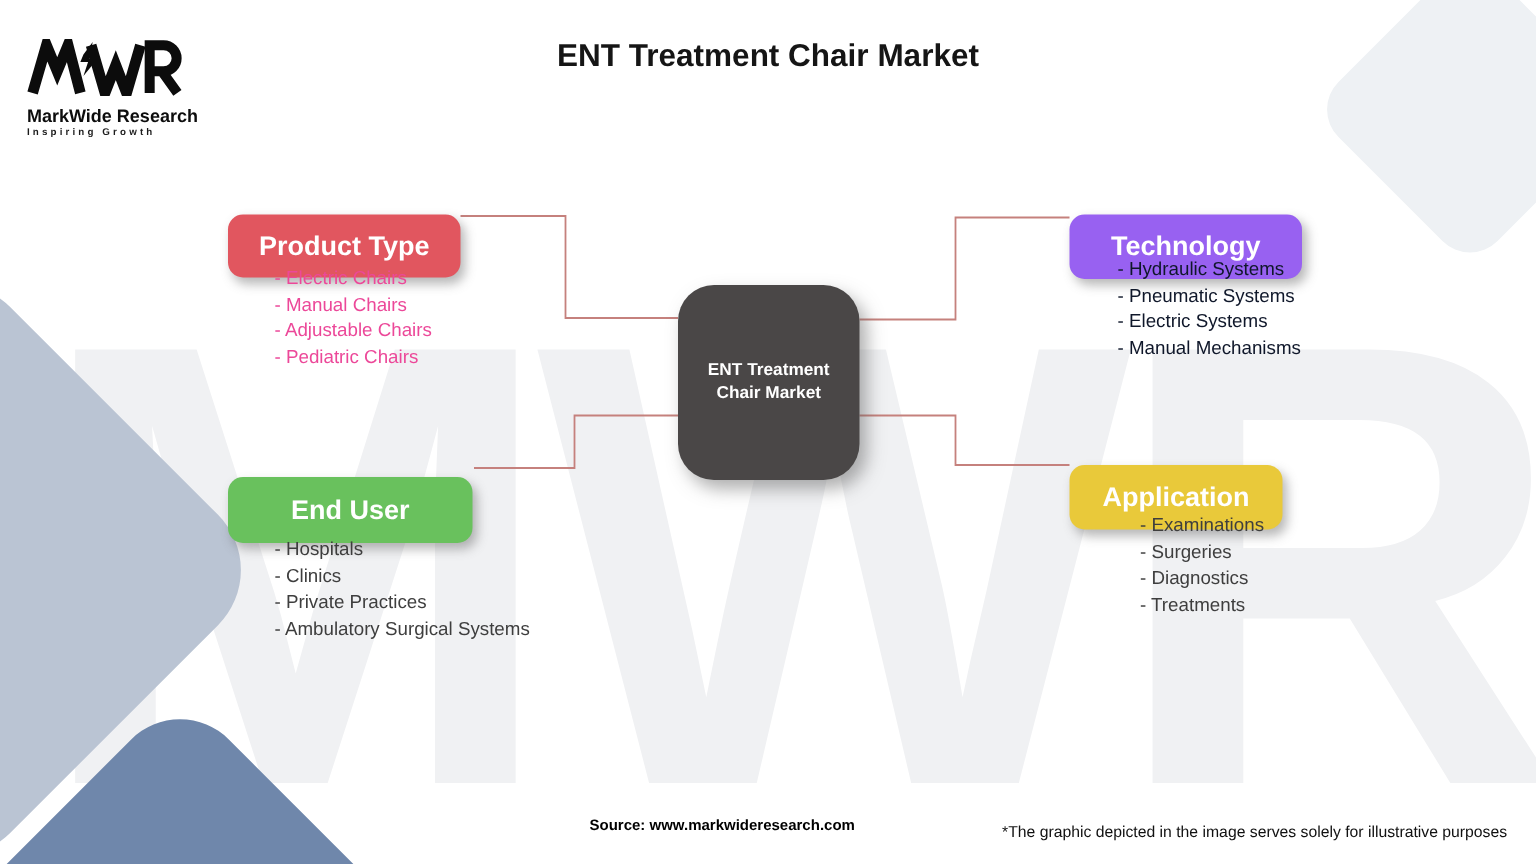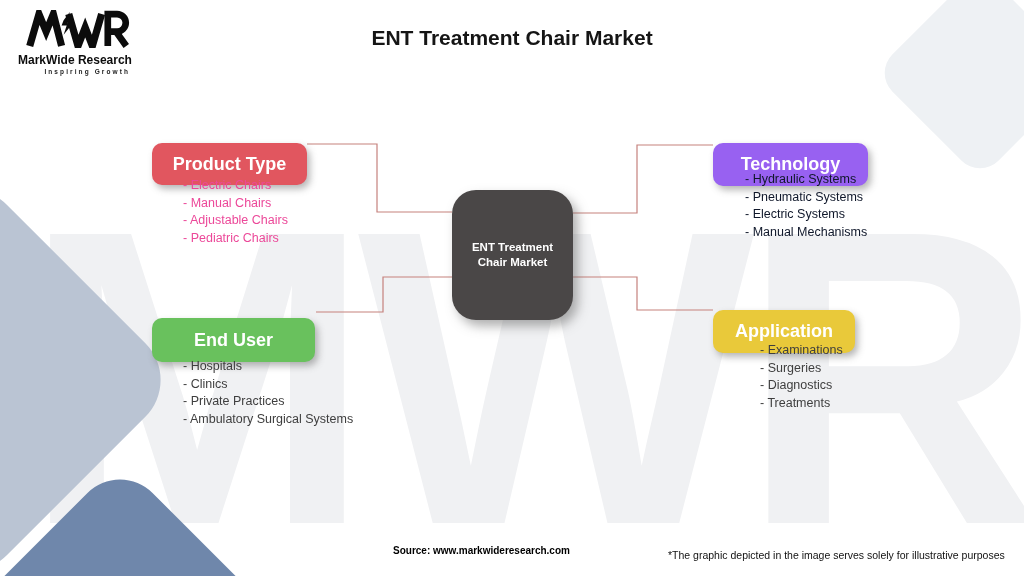--- a/index.html
+++ b/index.html
@@ -15,21 +15,21 @@
   .shape{position:absolute;transform:rotate(45deg);z-index:1;}
   .shape-light{left:-180px;top:230px;width:300px;height:300px;border-radius:52px;background:#bac4d3;}
   .shape-slate{left:-60px;top:535px;width:360px;height:360px;border-radius:46px;background:#6f87ab;}
   .shape-faint{left:905px;top:-2px;width:150px;height:150px;border-radius:26px;background:#eef1f4;}
 
   
   .connectors{position:absolute;left:0;top:0;width:1024px;height:576px;z-index:2;pointer-events:none;}
   .connectors polyline{fill:none;stroke-width:1.2px;}
 
   
-  .logo{position:absolute;left:18px;top:10px;width:112px;text-align:right;z-index:3;}
+  .logo{position:absolute;left:18px;top:26px;width:112px;text-align:left;z-index:3;}
   .logo-name{font-size:12px;font-weight:bold;color:#0d0d0d;margin-top:1px;white-space:nowrap;}
   .logo-tagline{font-size:6.5px;font-weight:bold;letter-spacing:2.1px;color:#1c1c1c;margin-top:1px;white-space:nowrap;}
 
   
   .title{position:absolute;left:0;right:0;top:26px;margin:0;text-align:center;
          font-size:21px;font-weight:bold;z-index:3;}
 
   
   .node-box{position:absolute;z-index:3;border-radius:10px;display:flex;align-items:center;justify-content:center;
             color:#ffffff;font-weight:bold;font-size:18px;

